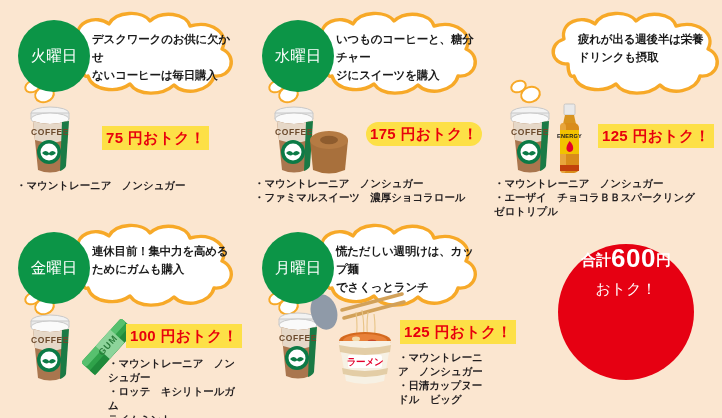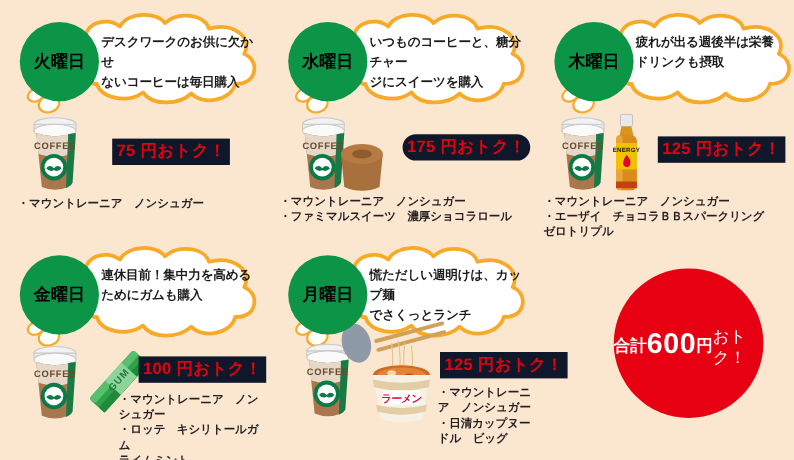--- a/index.html
+++ b/index.html
@@ -73,34 +73,34 @@
 
   
   .day-badge {
     position: absolute;
     left: 14px;
     top: 20px;
     width: 72px;
     height: 72px;
     border-radius: 50%;
     background: #0c9547;
-    color: #000000;
+    color: #ffffff;
     font-size: 15.5px;
-    font-weight: bold;
+    font-weight: normal;
     display: flex;
     align-items: center;
     justify-content: center;
     letter-spacing: 0px;
     z-index: 4;
   }
 
   
   .savings {
     position: absolute;
-    background: #0f172a;
+    background: #fde047;
     color: #e8000d;
     font-weight: bold;
     font-size: 15px;
     line-height: 21px;
     padding: 1px 4px 2px 4px;
     white-space: nowrap;
     letter-spacing: 0.3px;
   }
 
   
@@ -123,21 +123,21 @@
   .total-circle {
     position: absolute;
     left: 558px;
     top: 244px;
     width: 136px;
     height: 136px;
     border-radius: 50%;
     background: #e60012;
     color: #ffffff;
     display: flex;
-    flex-direction: row;
+    flex-direction: column;
     align-items: center;
     z-index: 6;
   }
   .total-line1 {
     font-size: 15px;
     font-weight: bold;
     white-space: nowrap;
     line-height: 1.1;
   }
   .total-line1 .big {
@@ -232,23 +232,20 @@
     <div class="cloud-wrap">
       <svg class="cloud-svg" viewBox="0 0 190 86">
         <path d="M28,52 C10,52 8,32 24,27 C20,10 42,2 55,12 C62,-1 88,-2 96,9 C108,-2 132,1 136,14 C158,8 176,22 168,37 C184,44 178,66 160,64 C156,80 130,84 120,73 C108,84 84,84 76,72 C62,82 38,78 34,64 C30,66 28,60 28,52 Z" fill="#ffffff" stroke="#f7a928" stroke-width="3.4" stroke-linejoin="round"></path>
       </svg>
       <div class="cloud-text">疲れが出る週後半は栄養
 ドリンクも摂取</div>
     </div>
     <div class="tail tail-a"></div>
     <div class="tail tail-b"></div>
 
-    <div class="day-badge">
-      <span>木曜日</span>
-    </div>
 
     <svg class="illus" style="left:12px; top:100px;" width="56" height="76" viewBox="0 0 56 76">
       <ellipse cx="28" cy="13" rx="19" ry="6" fill="#f2f2f2" stroke="#c9c9c9" stroke-width="1"></ellipse>
       <path d="M9,13 L9,19 Q28,26 47,19 L47,13 Z" fill="#e9e9e9" stroke="#c9c9c9" stroke-width="1"></path>
       <ellipse cx="28" cy="19" rx="19" ry="6" fill="#fafafa" stroke="#c9c9c9" stroke-width="1"></ellipse>
       <path d="M11,21 L16,70 Q28,75 40,70 L45,21 Q28,27 11,21 Z" fill="#a9764e"></path>
       <path d="M11,21 L13,40 Q28,45 43,40 L45,21 Q28,27 11,21 Z" fill="#e6d8c8"></path>
       <path d="M40,22 L38,71 Q43,69 44,66 L47,21 Z" fill="#1a7a45"></path>
       <text x="28" y="35" font-family="'Liberation Sans',sans-serif" font-size="8.5" font-weight="bold" fill="#6b4a2c" text-anchor="middle" letter-spacing="0.6">COFFEE</text>
       <circle cx="27" cy="52" r="12" fill="#0c7a46"></circle>

